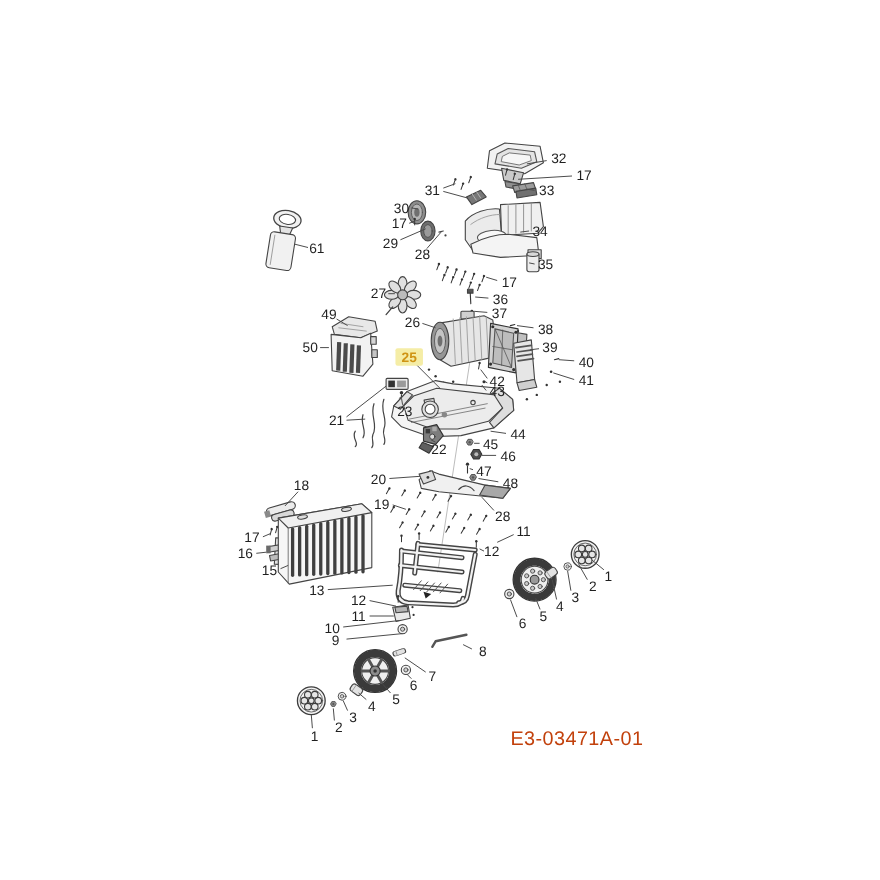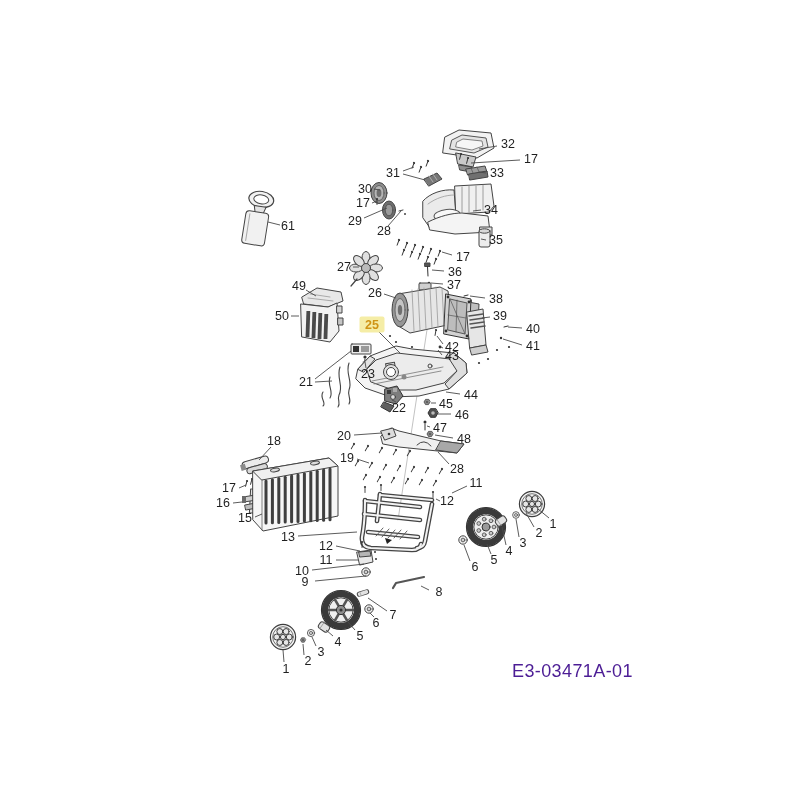--- a/index.html
+++ b/index.html
@@ -1,19 +1,19 @@
 <!DOCTYPE html>
 <html><head>
 <meta charset="utf-8">
 <style>
   html,body{margin:0;padding:0;background:#ffffff;}
   .canvas{position:relative;width:766px;height:800px;background:#fff;overflow:hidden;
           font-family:"Liberation Sans",sans-serif;}
   svg{position:absolute;left:0;top:0;}
-  .code{position:absolute;left:512px;top:661px;font-size:18px;color:#4c1d95;
+  .code{position:absolute;left:464px;top:661px;font-size:18px;color:#c2410c;
         letter-spacing:0.4px;font-family:"Liberation Sans",sans-serif;}
   text.lbl{font:12.5px "Liberation Sans",sans-serif;fill:#1f1f1f;text-anchor:middle;}
   text.lbl.hl{fill:#cf9415;font-weight:bold;}
   .art{stroke:#444;stroke-width:1;fill:none;stroke-linejoin:round;stroke-linecap:round;}
 </style>
 </head>
 <body>
 
 <div class="canvas">
 <svg width="800" height="800" viewBox="0 0 800 800">

